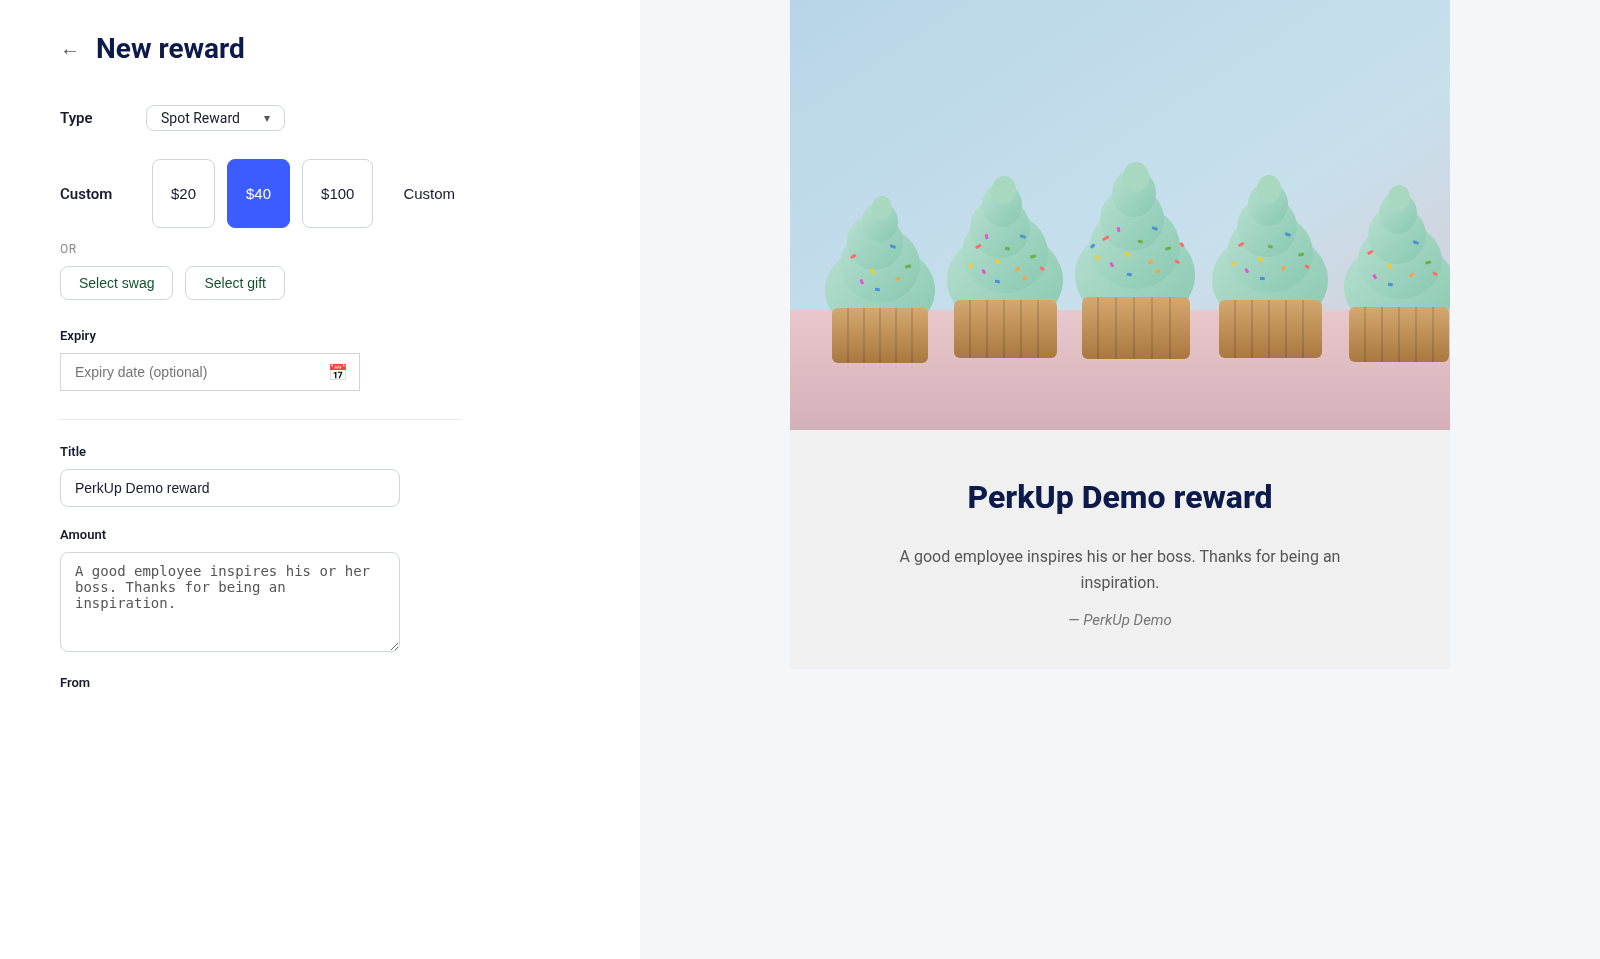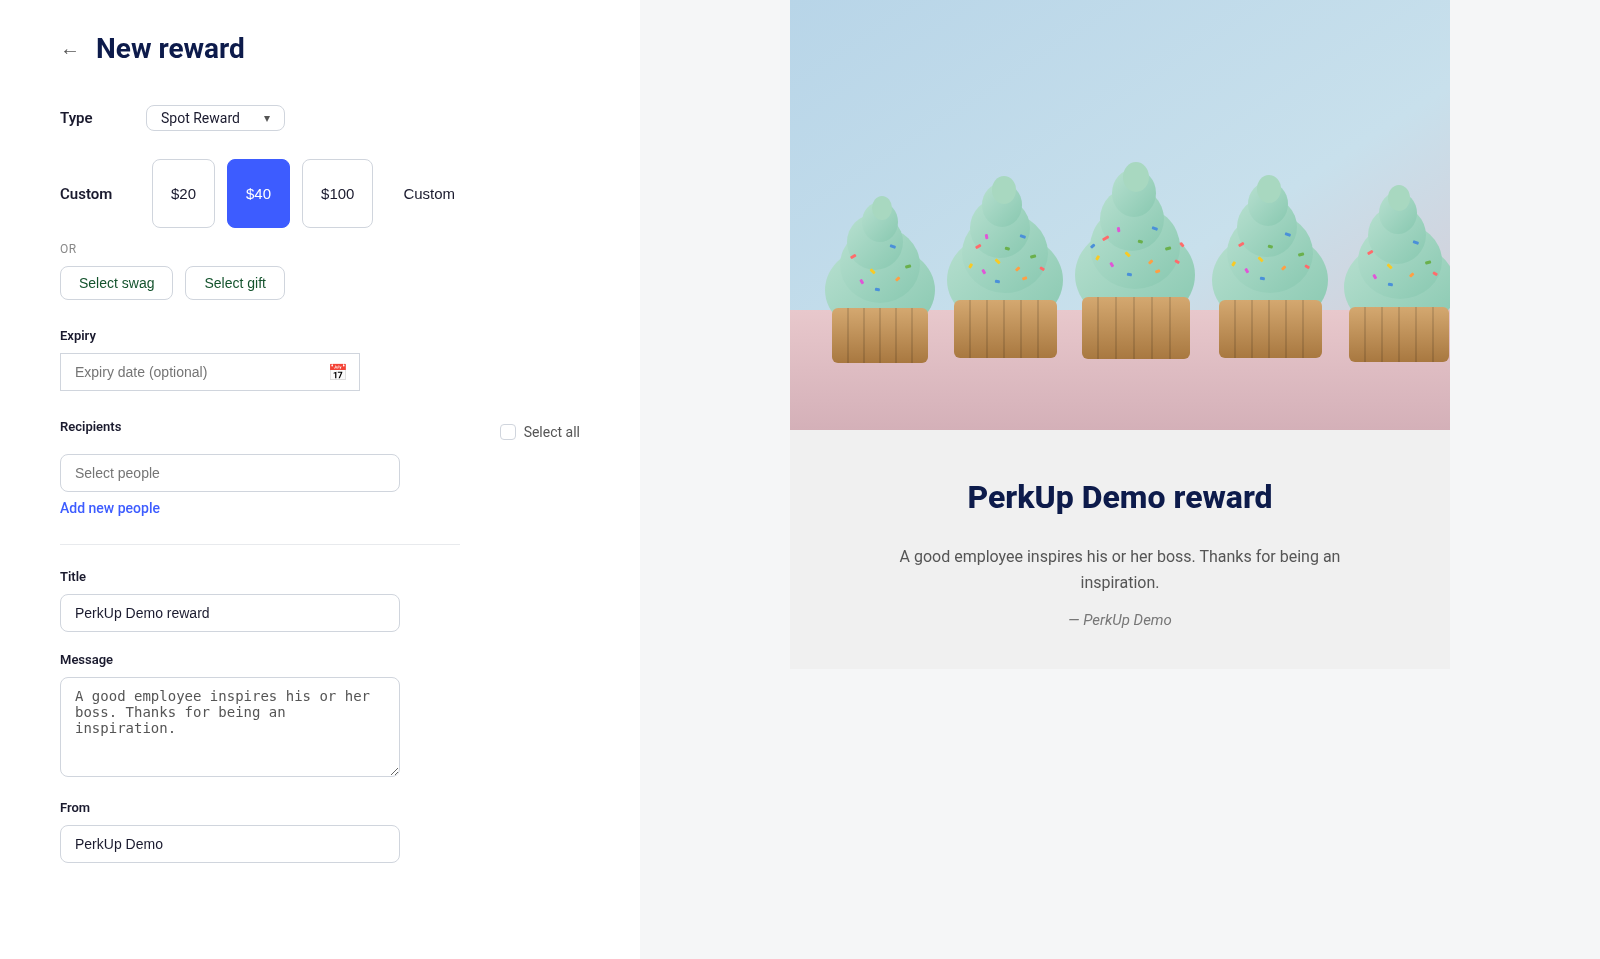--- a/index.html
+++ b/index.html
@@ -330,47 +330,35 @@
     </div>
 
     <div class="expiry-section">
       <div class="section-label">Expiry</div>
       <div class="expiry-input-wrapper">
         <input class="expiry-input" type="text" placeholder="Expiry date (optional)" style="">
         <span class="calendar-icon">📅</span>
       </div>
     </div>
 
-    <div class="recipients-section">
-      <div class="recipients-header">
-        <span class="section-label">Recipients</span>
-        <div class="select-all-wrapper">
-          <input type="checkbox" class="select-all-checkbox" style="">
-          <span>Select all</span>
-        </div>
-      </div>
-      <input class="people-input" type="text" placeholder="Select people" style="">
-      <a class="add-people-link">Add new people</a>
-    </div>
 
     <hr class="divider">
 
     <div class="title-section">
       <div class="section-label">Title</div>
       <input class="text-input" type="text" value="PerkUp Demo reward" style="">
     </div>
 
     <div class="message-section">
-      <div class="section-label">Message</div>
+      <div class="section-label">Amount</div>
       <textarea class="message-textarea" style="">A good employee inspires his or her boss. Thanks for being an inspiration.</textarea>
     </div>
 
     <div class="from-section">
       <div class="section-label">From</div>
-      <input class="text-input" type="text" value="PerkUp Demo" style="">
     </div>
   </div>
 
   <div class="right-panel">
 
     <div class="preview-image">
       <svg width="660" height="430" viewBox="0 0 660 430" xmlns="http://www.w3.org/2000/svg">
 
         <defs>
           <linearGradient id="bgGrad" x1="0%" y1="0%" x2="100%" y2="100%">

